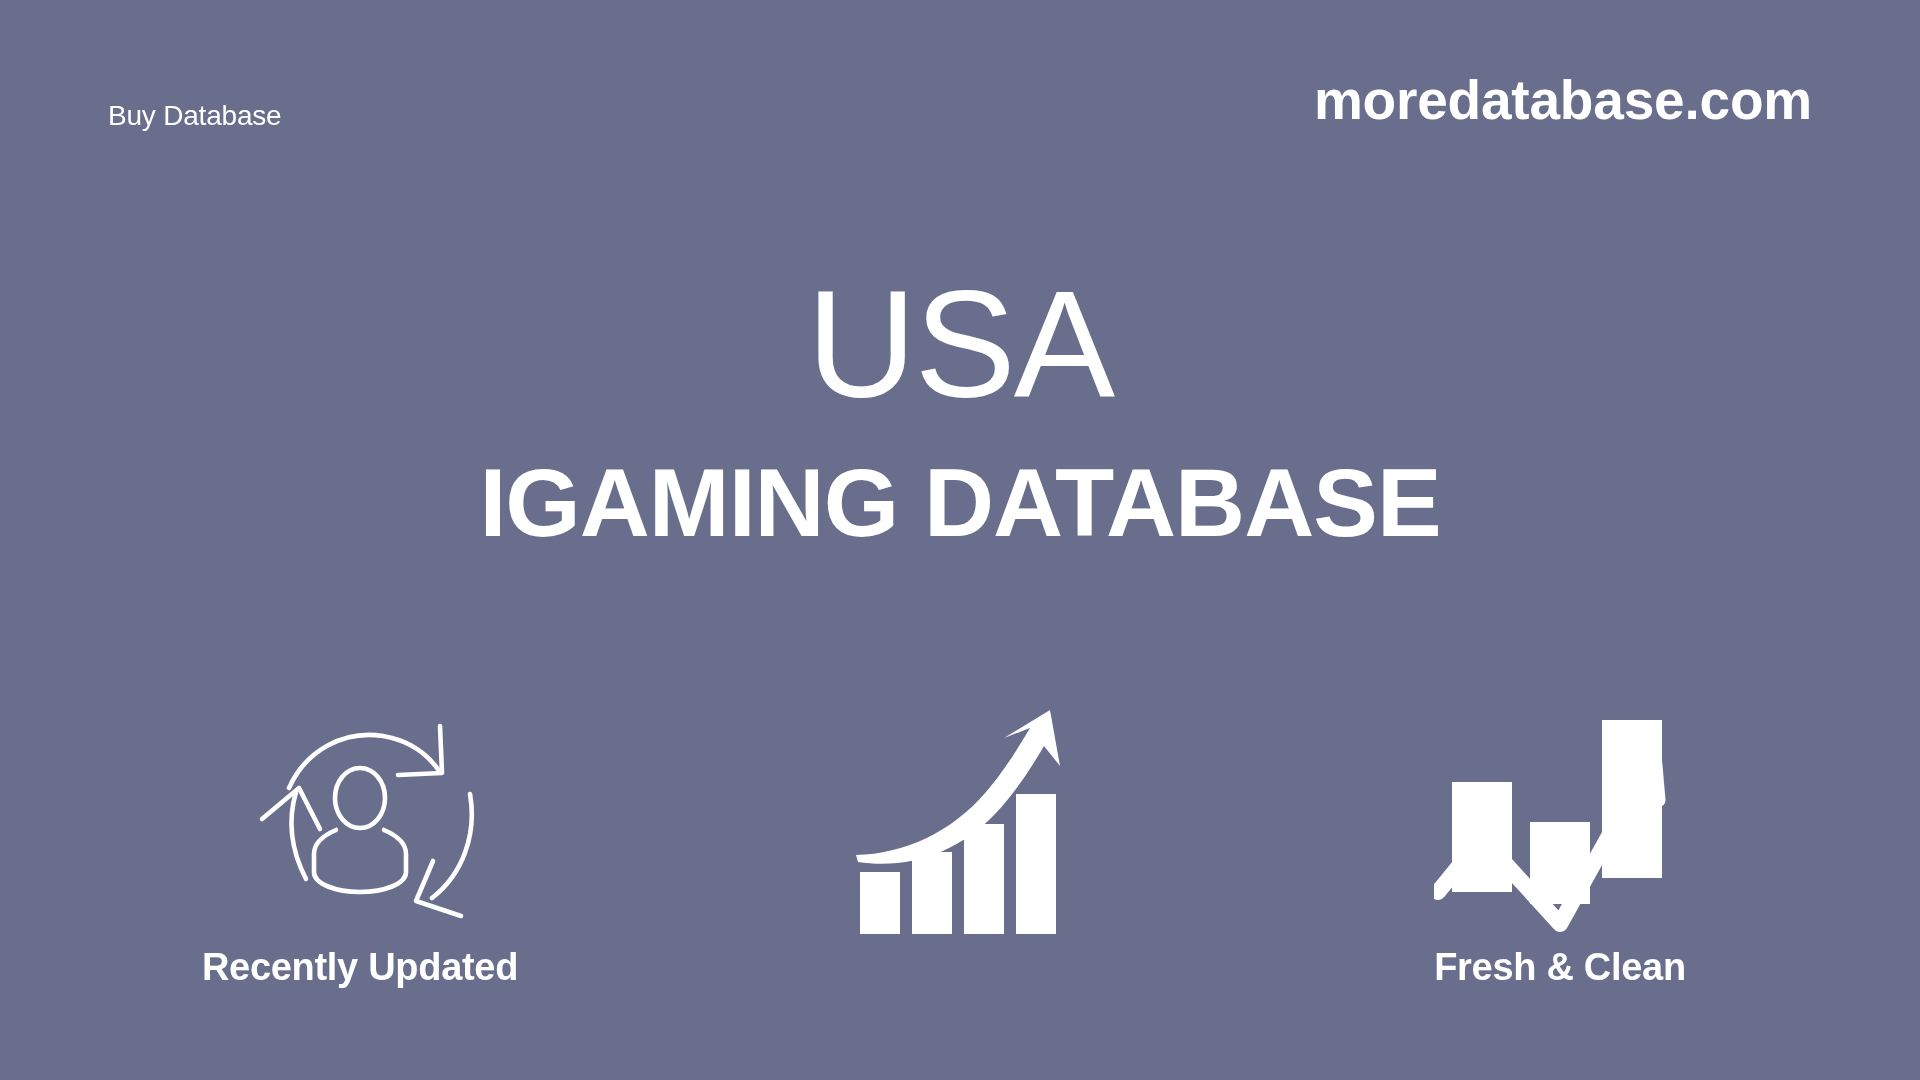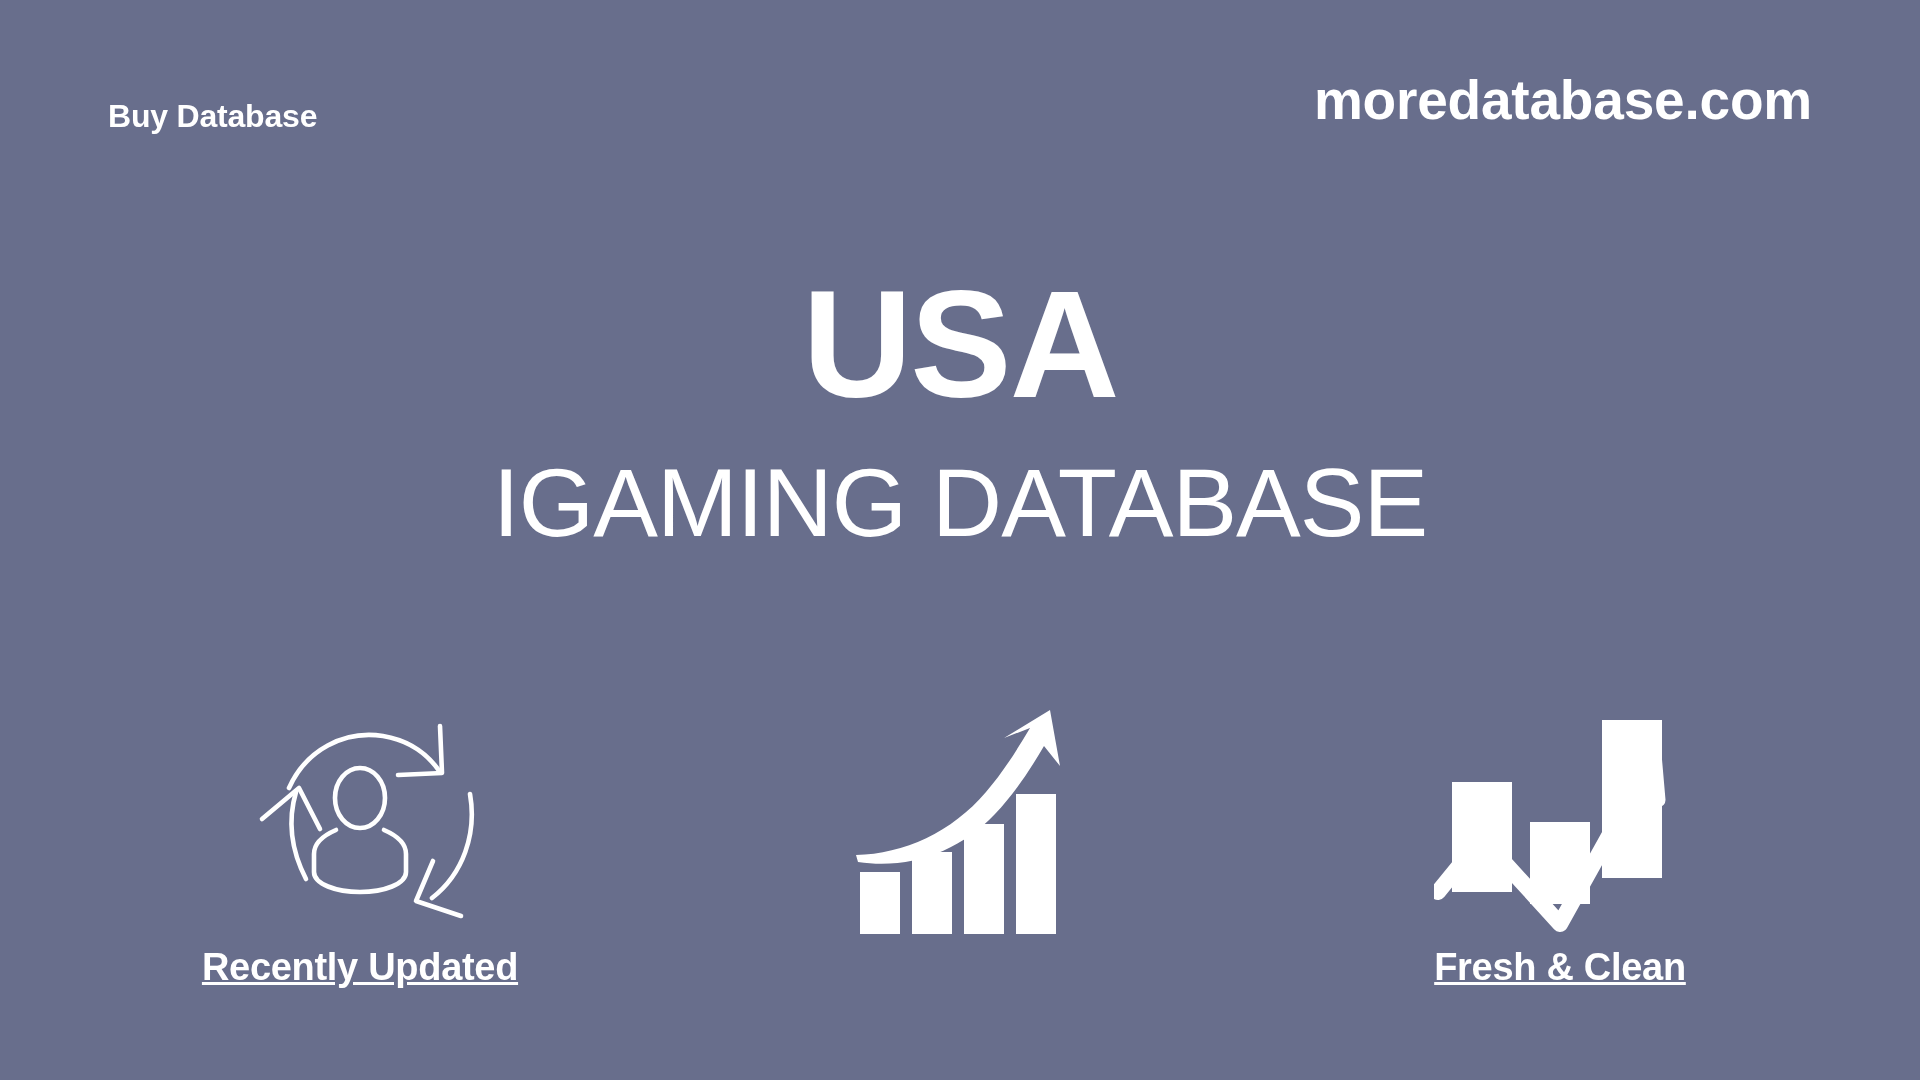--- a/index.html
+++ b/index.html
@@ -19,22 +19,22 @@
   .header {
     position:absolute;
     top:0; left:0;
     width:1920px; height:200px;
     display:flex;
     align-items:center;
     justify-content:space-between;
     padding:0 108px 0 108px;
   }
   .brand-left {
-    font-size:32px;
-    font-weight:bold;
+    font-size:28px;
+    font-weight:normal;
     letter-spacing:-0.2px;
     line-height:1;
     white-space:nowrap;
     margin-top:32px;
   }
   .brand-right {
     font-size:55px;
     font-weight:bold;
     letter-spacing:-0.2px;
     line-height:1;
@@ -43,45 +43,44 @@
 
   
   .hero {
     position:absolute;
     top:268px; left:0;
     width:1920px;
     text-align:center;
   }
   .hero-title {
     font-size:152px;
-    font-weight:bold;
+    font-weight:normal;
     letter-spacing:-2px;
     line-height:1.0;
     display:block;
     text-align:center;
   }
   .hero-subtitle {
     margin-top:34px;
     font-size:97px;
-    font-weight:normal;
+    font-weight:bold;
     letter-spacing:-1px;
     line-height:1.0;
     display:block;
   }
 
   
   .features {
     position:absolute;
     top:672px; left:0;
     width:1920px; height:408px;
     display:flex;
     align-items:flex-start;
     justify-content:space-around;
     padding:0 60px;
-    text-decoration:underline;
   }
   .feature {
     width:500px;
     display:flex;
     flex-direction:column;
     align-items:center;
   }
   .feature-icon {
     height:262px;
     display:flex;

